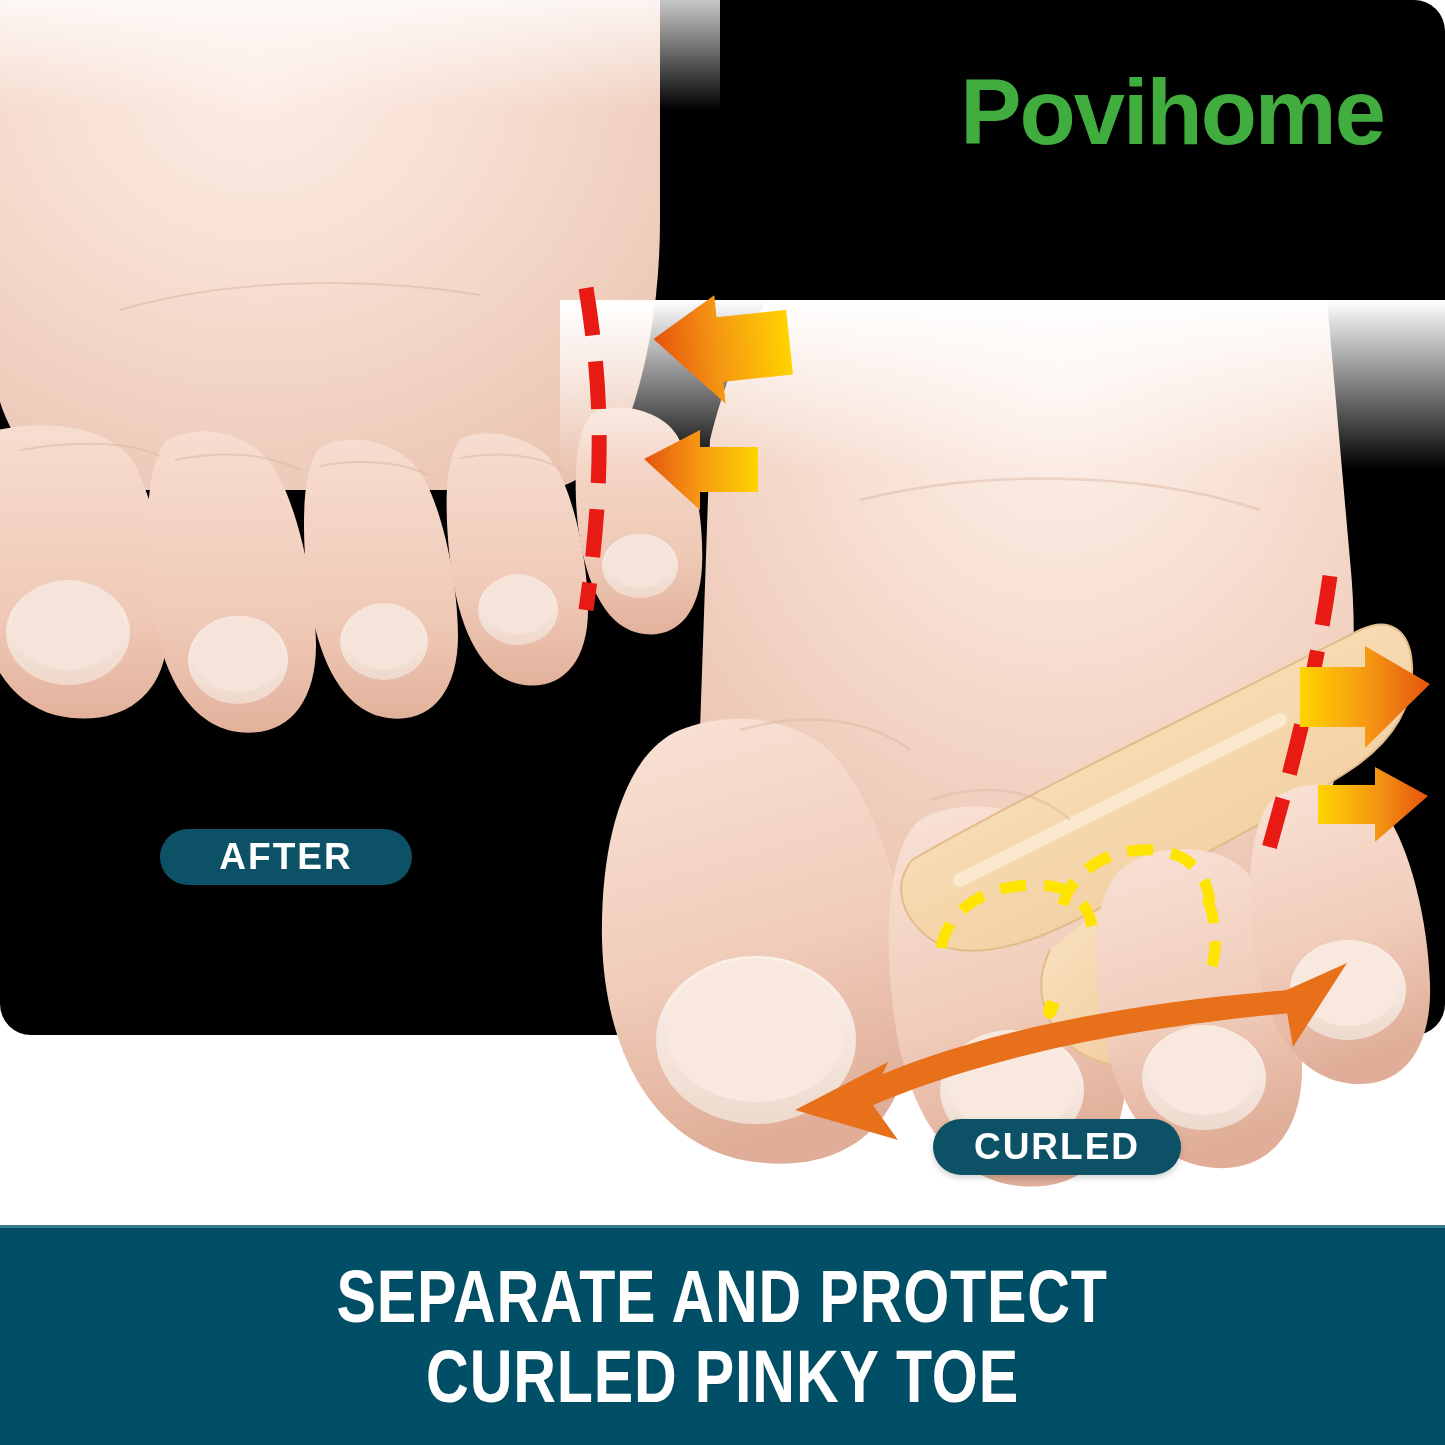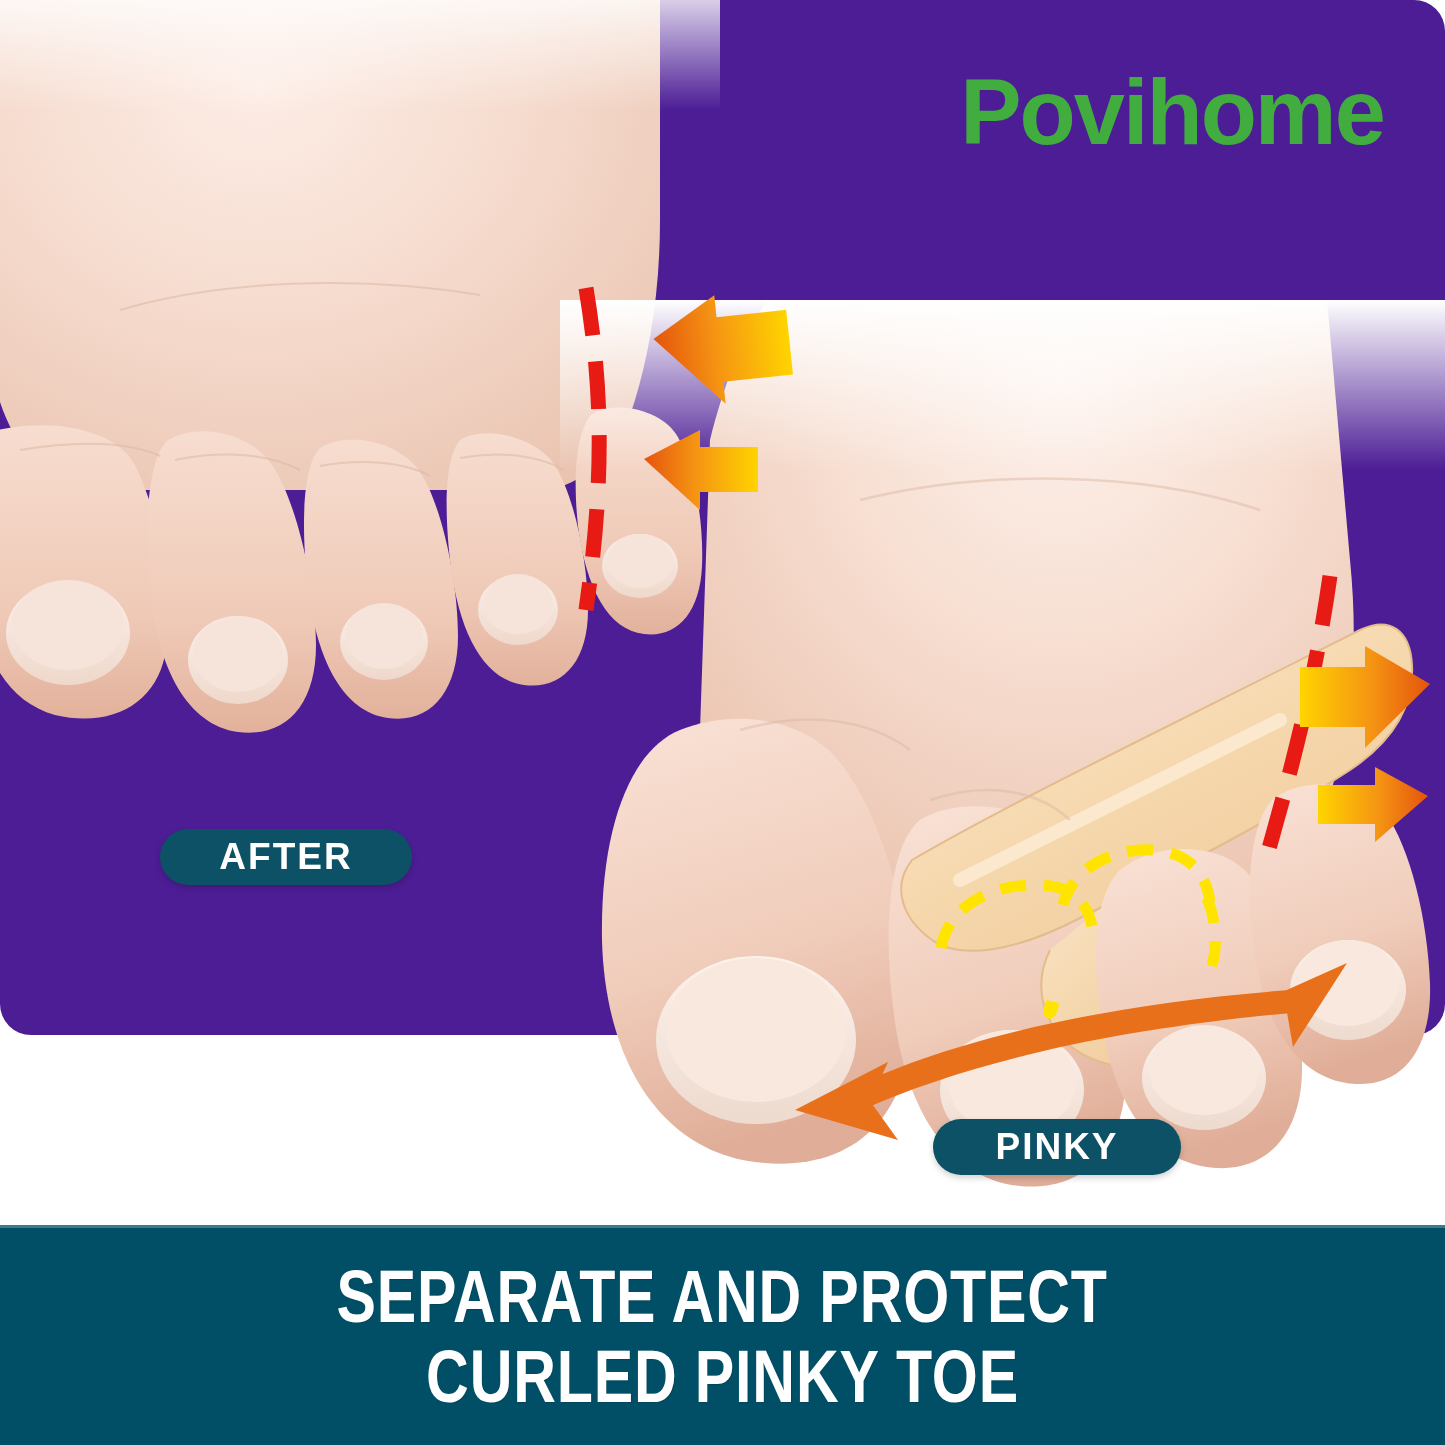--- a/index.html
+++ b/index.html
@@ -2,21 +2,21 @@
 <html><head>
 <meta charset="utf-8">
 <style>
   * { margin:0; padding:0; box-sizing:border-box; }
   html,body { width:1445px; height:1445px; overflow:hidden; }
   body {
     font-family:"Liberation Sans", sans-serif;
     background:#ffffff;
     position:relative;
   }
-  #stage { position:absolute; left:0; top:0; width:1445px; height:1035px; background:#4c1d95;border-radius:31px; }
+  #stage { position:absolute; left:0; top:0; width:1445px; height:1035px; background:#000000;border-radius:31px; }
 
   
   .brand {
     position:absolute; left:952px; top:62px; width:440px; height:100px;
     display:flex; align-items:center; justify-content:center;
     font-weight:bold; font-size:92px; letter-spacing:-2px;
     color:#41AD3F; line-height:1; white-space:nowrap;
   }
 
   
@@ -263,20 +263,20 @@
 
       <path d="M 1347 963 L 1293 1047 L 1285 1001 L 1238 1012 Z"></path>
 
       <path d="M 795 1110 L 888 1062 L 870 1101 L 898 1140 Z"></path>
     </g>
   </svg>
 
   <div class="brand">Povihome</div>
 
   <div class="badge" id="badge-before">AFTER</div>
-  <div class="badge" id="badge-after">PINKY</div>
+  <div class="badge" id="badge-after">CURLED</div>
 
   <div id="banner">
     <div class="line">SEPARATE AND PROTECT</div>
     <div class="line">CURLED PINKY TOE</div>
   </div>
 
 </div>
 
 </body></html>

